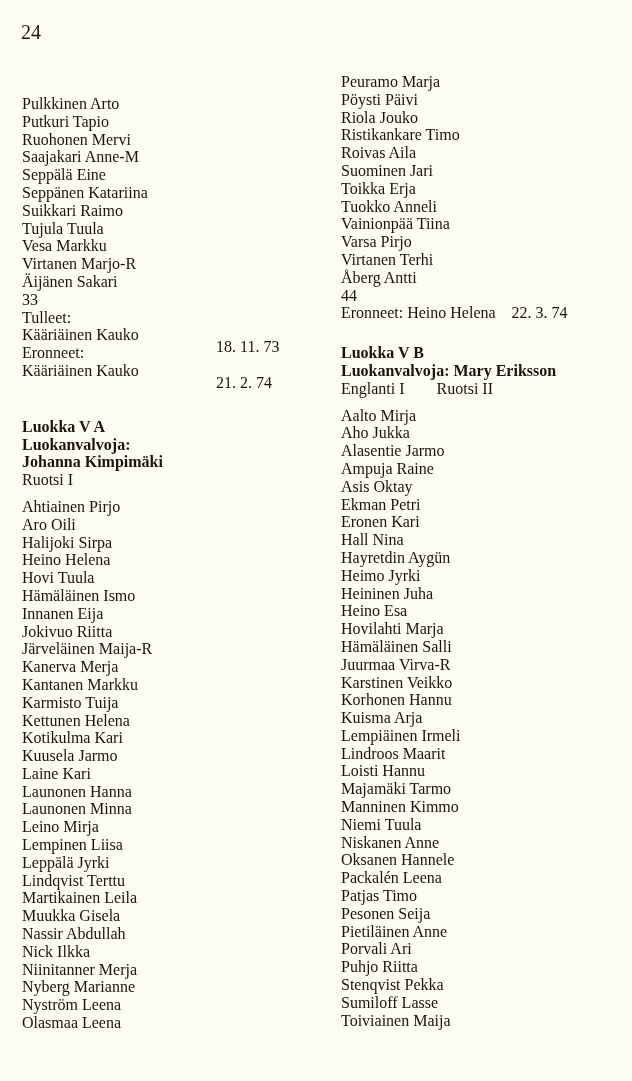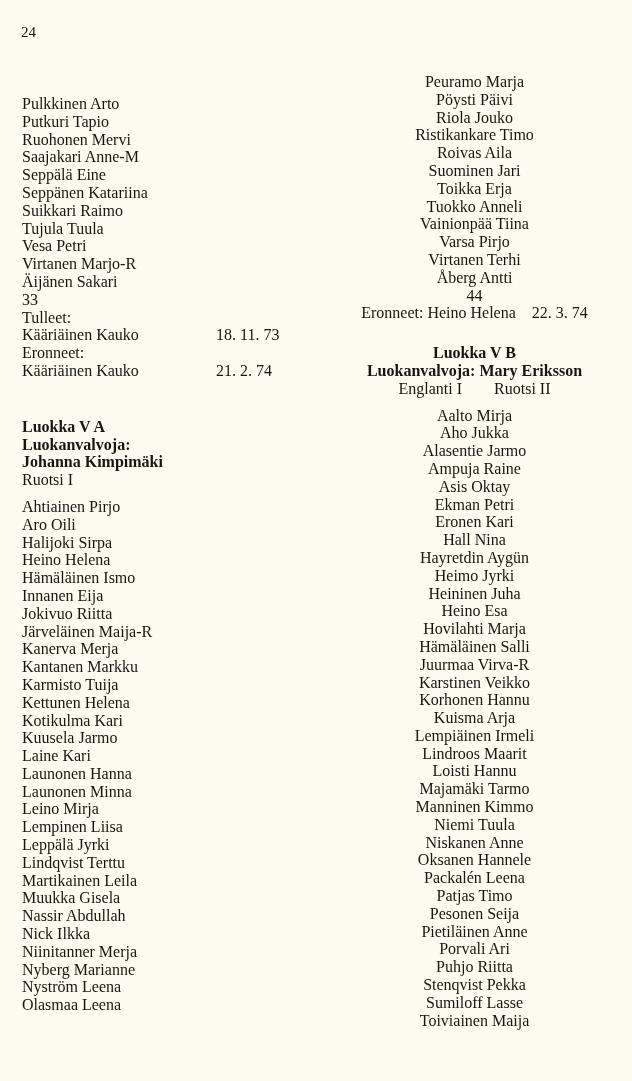--- a/index.html
+++ b/index.html
@@ -6,26 +6,26 @@
     body {
       width: 632px; height: 1081px;
       background: #fdfcf0;
       color: #1a1410;
       font-family: "Liberation Serif", "DejaVu Serif", serif;
       font-size: 16px;
       line-height: 17.8px;
       position: relative;
       overflow: hidden;
     }
-    .page-number { position: absolute; left: 21px; top: 24px; font-size: 15px; }
+    .page-number { position: absolute; left: 21px; top: 24px; font-size: 20px; }
     .col { position: absolute; top: 73px; }
     .col-left { left: 22px; width: 290px; margin-top: 22px; }
-    .col-right { left: 332px; width: 285px; text-align: center; }
+    .col-right { left: 341px; width: 285px; }
     .line { white-space: nowrap; height: 17.8px; position: relative; }
-    .date { position: absolute; left: 194px; top: 0; }
+    .date { position: absolute; left: 194px; top: 12px; }
     .gap-lg { height: 38px; }
     .gap-md { height: 22px; }
     .gap-sm { height: 9px; }
     .bold { font-weight: bold; }
     .inline-sep { display: inline-block; width: 24px; }
   </style>
 </head>
 <body>
 
 <div class="page-number">24</div>
@@ -33,21 +33,21 @@
 <div class="col col-left">
   <div>
       <div class="line">Pulkkinen Arto</div>
       <div class="line">Putkuri Tapio</div>
       <div class="line">Ruohonen Mervi</div>
       <div class="line">Saajakari Anne-M</div>
       <div class="line">Seppälä Eine</div>
       <div class="line">Seppänen Katariina</div>
       <div class="line">Suikkari Raimo</div>
       <div class="line">Tujula Tuula</div>
-      <div class="line">Vesa Petri</div>
+      <div class="line">Vesa Markku</div>
       <div class="line">Virtanen Marjo-R</div>
       <div class="line">Äijänen Sakari</div>
     </div>
   <div class="line">33</div>
   <div class="line">Tulleet:</div>
   <div class="line">
     <span>Kääriäinen Kauko</span>
     <span class="date">18. 11. 73</span>
   </div>
   <div class="line">Eronneet:</div>
@@ -62,20 +62,21 @@
     <div class="line bold">Luokka V A</div>
     <div class="line bold">Luokanvalvoja:</div>
     <div class="line bold">Johanna Kimpimäki</div>
     <div class="line">Ruotsi I</div>
     <div class="gap-sm"></div>
     <div>
         <div class="line">Ahtiainen Pirjo</div>
         <div class="line">Aro Oili</div>
         <div class="line">Halijoki Sirpa</div>
         <div class="line">Heino Helena</div>
+        <div class="line">Hovi Tuula</div>
         <div class="line">Hämäläinen Ismo</div>
         <div class="line">Innanen Eija</div>
         <div class="line">Jokivuo Riitta</div>
         <div class="line">Järveläinen Maija-R</div>
         <div class="line">Kanerva Merja</div>
         <div class="line">Kantanen Markku</div>
         <div class="line">Karmisto Tuija</div>
         <div class="line">Kettunen Helena</div>
         <div class="line">Kotikulma Kari</div>
         <div class="line">Kuusela Jarmo</div>

